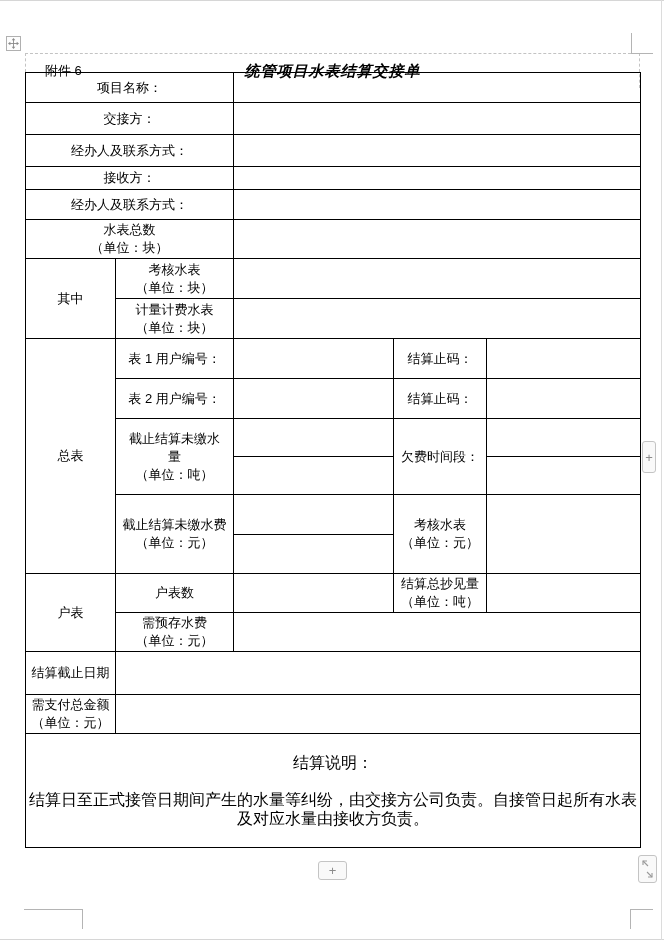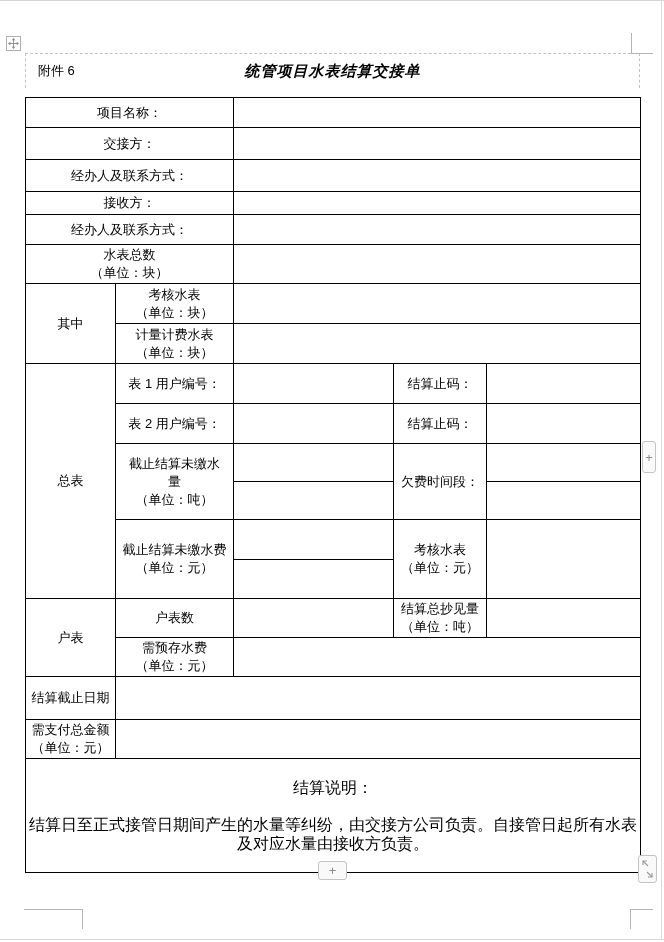--- a/index.html
+++ b/index.html
@@ -22,25 +22,25 @@
   
   .mark{position:absolute;background:#b4b4b4;}
   .mark-tr-v{left:631px;top:33px;width:1px;height:20px;}
   .mark-tr-h{left:631px;top:53px;width:22px;height:1px;}
   .mark-bl-h{left:24px;top:909px;width:59px;height:1px;}
   .mark-bl-v{left:82px;top:909px;width:1px;height:20px;}
   .mark-br-v{left:630px;top:909px;width:1px;height:20px;}
   .mark-br-h{left:630px;top:909px;width:23px;height:1px;}
 
   .title-row{position:absolute;left:25px;top:53px;width:615px;height:35px;}
-  .attachment{position:absolute;left:13px;top:0;height:35px;line-height:35px;font-size:13px;}
+  .attachment{position:absolute;left:20px;top:0;height:35px;line-height:35px;font-size:13px;}
   .doc-title{width:100%;text-align:center;line-height:35px;font-size:15px;font-weight:bold;letter-spacing:1px;font-style:italic;}
 
   table.form{
-    position:absolute;left:25px;top:97px;
+    position:absolute;left:25px;top:72px;
     border-collapse:collapse;table-layout:fixed;width:615px;
   }
   table.form td{
     border:1px solid #000;
     text-align:center;vertical-align:middle;
     font-size:13px;line-height:18px;
     padding:1px 3px;
     white-space:pre-line;
     overflow:hidden;
   }

